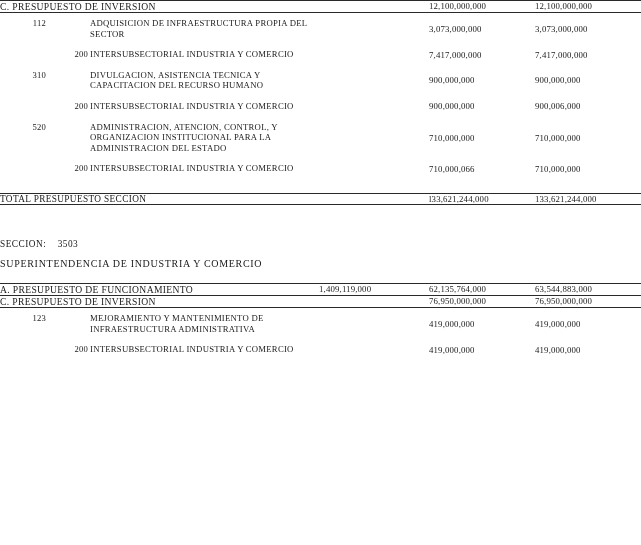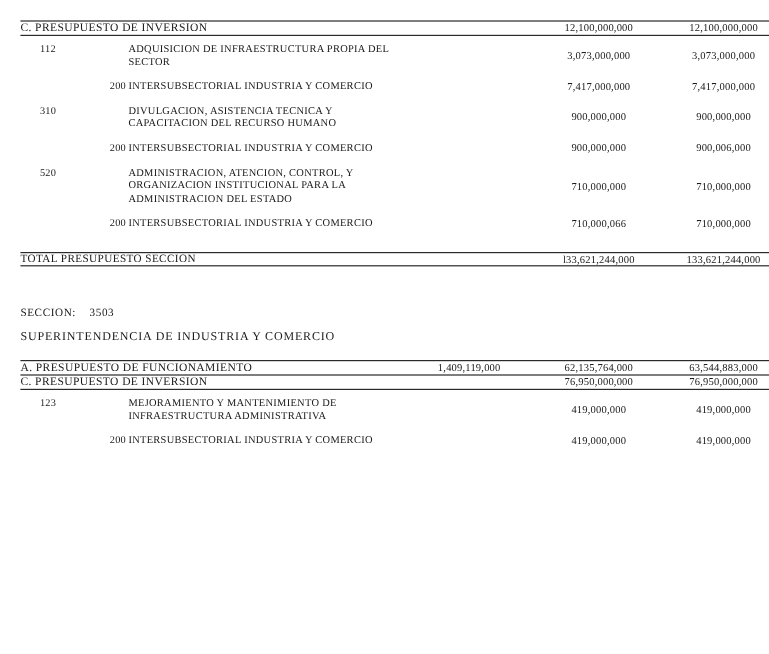--- a/index.html
+++ b/index.html
@@ -13,21 +13,21 @@
     font-family: "Liberation Serif", serif;
     color: #1a1a1a;
     position: relative;
     overflow: hidden;
   }
   .page {
     position: relative;
     width: 641px;
     height: 472px;
     box-sizing: border-box;
-    padding: 17px;
+    padding: 0;
   }
   table.budget {
     width: 100%;
     border-collapse: collapse;
     table-layout: fixed;
     font-size: 9.2px;
   }
   table.budget td {
     vertical-align: top;
     padding: 0;
@@ -52,42 +52,42 @@
   .hdr-row td {
     padding-top: 3px;
     padding-bottom: 3px;
   }
   .maj-label {
     font-size: 9.6px;
     letter-spacing: 0.35px;
     padding-left: 4px;
   }
   .code1 {
-    text-align: center;
+    text-align: right;
     padding-left: 22px;
     font-size: 8.6px;
     letter-spacing: 0.2px;
   }
   .code2 {
     text-align: right;
     padding-right: 6px;
     font-size: 8.6px;
     letter-spacing: 0.2px;
   }
   .desc {
     font-size: 8.7px;
     line-height: 1.22;
     letter-spacing: 0.25px;
     padding-left: 2px;
     margin-left: 12px;
   }
   .desc.lvl1 { padding-left: 2px; }
   .desc.lvl2 { padding-left: 2px; }
   .num {
-    text-align: center;
+    text-align: left;
     padding-right: 12px;
     font-size: 8.8px;
     letter-spacing: 0.15px;
     white-space: nowrap;
   }
   .num.last { padding-right: 4px; }
   tr.data-row td { padding-top: 5px; padding-bottom: 5px; }
   tr.data-row.tight td { padding-top: 3px; padding-bottom: 3px; }
   .total-label {
     font-size: 9.3px;

